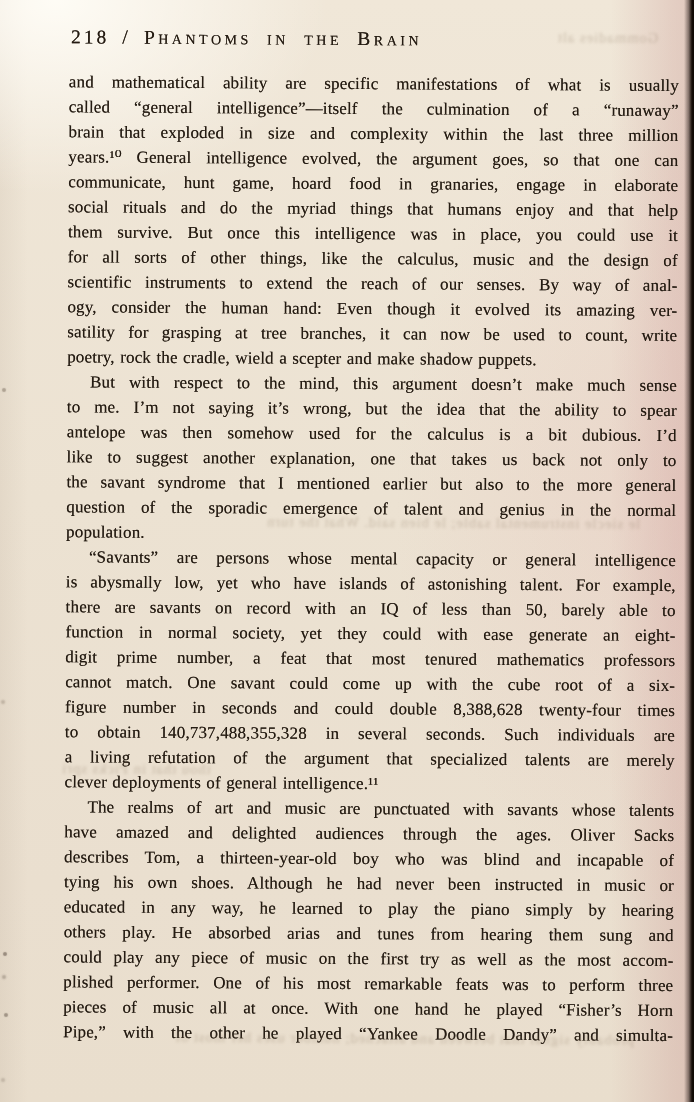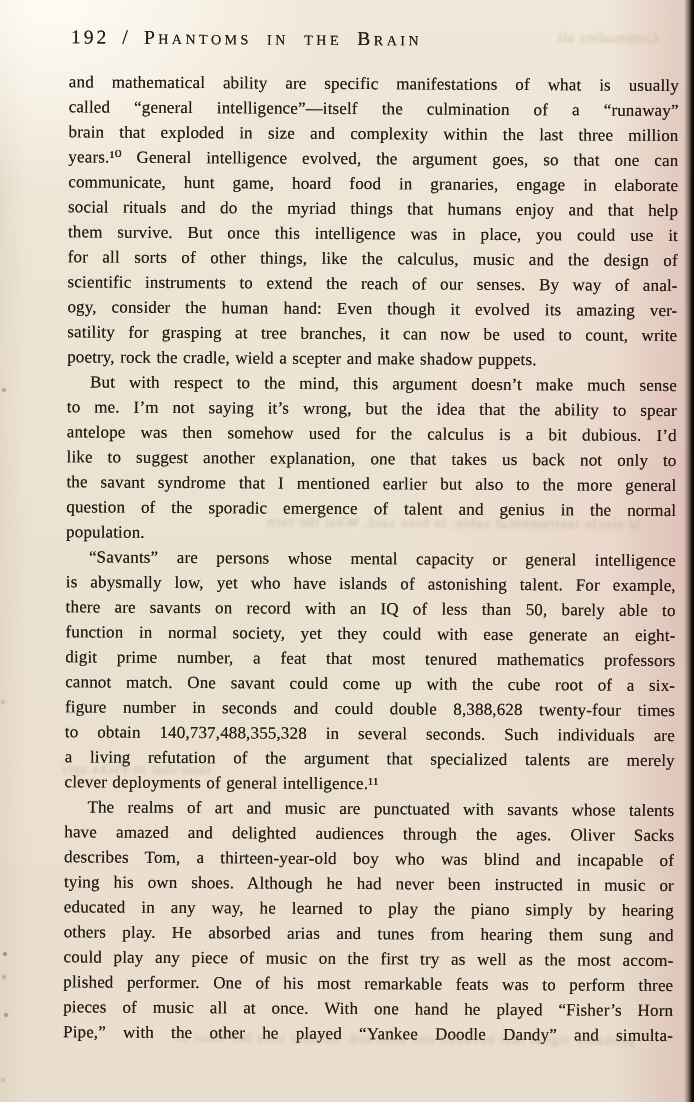--- a/index.html
+++ b/index.html
@@ -95,21 +95,21 @@
     pointer-events: none;
   }
 </style>
 </head>
 <body>
 
 <div class="page">
   <div class="sheet">
 
     <header class="running-header">
-      <span class="page-num">192</span>
+      <span class="page-num">218</span>
       <span class="sep">/</span>
       <span class="book-title">Phantoms in the Brain</span>
     </header>
 
     <main class="body-text" id="paragraphs">
         <div class="para">
           <div class="line">and mathematical ability are specific manifestations of what is usually</div>
           <div class="line">called “general intelligence”—itself the culmination of a “runaway”</div>
           <div class="line">brain that exploded in size and complexity within the last three million</div>
           <div class="line">years.¹⁰ General intelligence evolved, the argument goes, so that one can</div>

